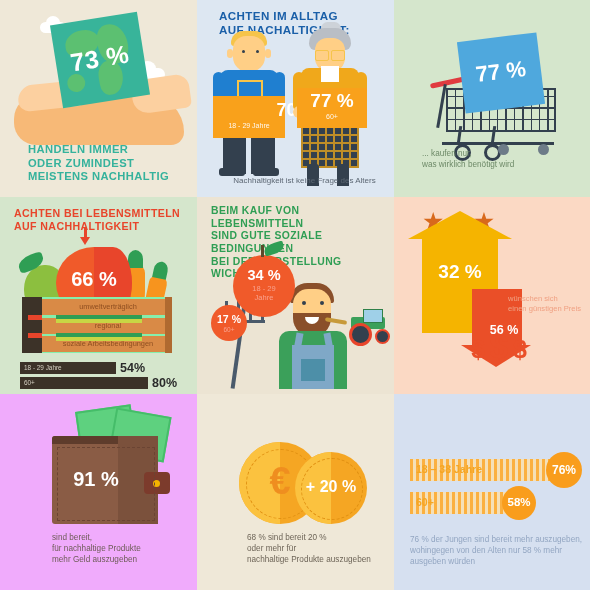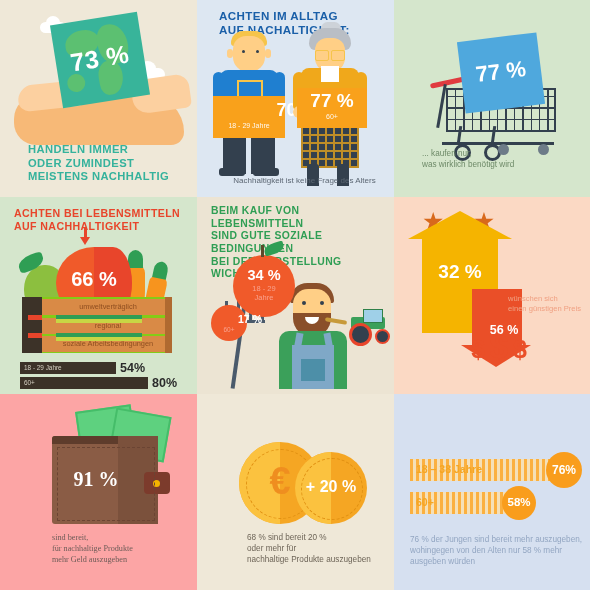--- a/index.html
+++ b/index.html
@@ -14,21 +14,21 @@
     grid-template-columns:197px 197px 196px;
     grid-template-rows:197px 197px 196px;
   }
   .panel{position:relative;overflow:hidden;}
   .p1{background:#efe8d8;}
   .p2{background:#dde7f2;}
   .p3{background:#d5e6cc;}
   .p4{background:#d5e6cc;}
   .p5{background:#ece4d3;}
   .p6{background:#fbd9c4;}
-  .p7{background:#fca5a5;font-family:Liberation Serif, serif;}
+  .p7{background:#f0abfc;}
   .p8{background:#efe8d8;}
   .p9{background:#d6e0f0;}
 
   .head{
     position:absolute;font-weight:bold;letter-spacing:.4px;
     line-height:1.22;text-transform:uppercase;
   }
   .cap{position:absolute;line-height:1.35;}
 
   
@@ -137,21 +137,21 @@
   .tomato{position:absolute;left:56px;top:50px;width:76px;height:72px;background:#f05a2a;border-radius:50%;}
   .tomato .half{position:absolute;right:0;top:0;width:38px;height:72px;background:#e8452b;border-radius:0 50% 50% 0;}
   .tomato .pv{position:absolute;left:0;top:21px;width:76px;text-align:center;color:#fff;font-size:20px;font-weight:bold;}
   .pear{position:absolute;left:24px;top:68px;width:42px;height:50px;background:#8cbf3f;border-radius:48% 48% 50% 50%;}
   .pear .lf{position:absolute;left:-6px;top:-10px;width:26px;height:15px;background:#2f9e54;border-radius:60% 20% 60% 20%;transform:rotate(-20deg);}
   .carrotA{position:absolute;left:126px;top:68px;width:19px;height:52px;background:#f7941e;border-radius:8px 8px 50% 50%;}
   .carrotA .tops{position:absolute;left:2px;top:-15px;width:15px;height:18px;background:#2f9e54;border-radius:50% 50% 0 0;}
   .carrotB{position:absolute;left:146px;top:78px;width:18px;height:44px;background:#f7941e;border-radius:8px 8px 50% 50%;transform:rotate(12deg);}
   .carrotB .tops{position:absolute;left:2px;top:-14px;width:14px;height:17px;background:#2f9e54;border-radius:50% 50% 0 0;}
   .banana{position:absolute;left:48px;top:96px;width:86px;height:26px;border-bottom:9px solid #f2c517;border-radius:0 0 60% 60%;}
-  .crate{position:absolute;left:22px;top:100px;width:150px;height:56px;background:#84cc16;}
+  .crate{position:absolute;left:22px;top:100px;width:150px;height:56px;background:#86efac;}
   .crate .plank{position:absolute;left:0;width:150px;height:16px;background:#d98a46;}
   .crate .pl1{top:2px;} .crate .pl2{top:21px;} .crate .pl3{top:39px;}
   .crate .side{position:absolute;left:0;top:0;width:20px;height:56px;background:#3c3228;}
   .crate .side2{position:absolute;right:0;top:0;width:7px;height:56px;background:#b06a30;}
   .crate .cl{position:absolute;left:22px;width:128px;text-align:center;color:#8f4f21;font-size:7.4px;}
   .crate .cl1{top:5px;} .crate .cl2{top:24px;} .crate .cl3{top:42px;}
   .greenstrip{position:absolute;left:34px;width:86px;height:4px;background:#2f9e54;}
   .limestrip{position:absolute;left:34px;width:86px;height:4px;background:#c8d644;}
   .redtab{position:absolute;left:6px;width:14px;height:5px;background:#e8452b;}
   .barrow{position:absolute;height:12px;}
@@ -162,21 +162,21 @@
   .barB{left:20px;top:180px;width:160px;}
 
   
   .h5t{left:14px;top:8px;width:180px;color:#2f9e54;font-size:10.4px;}
   .apple{position:absolute;left:36px;top:58px;width:62px;height:62px;background:#f05a2a;border-radius:50%;}
   .apple .stem{position:absolute;left:28px;top:-10px;width:3px;height:12px;background:#5d4a2a;}
   .apple .leaf{position:absolute;left:31px;top:-12px;width:20px;height:11px;background:#2f9e54;border-radius:60% 10% 60% 10%;transform:rotate(-15deg);}
   .apple .pv{position:absolute;left:0;top:12px;width:62px;text-align:center;color:#fff;font-size:14.5px;font-weight:bold;}
   .apple .ps{position:absolute;left:0;top:30px;width:62px;text-align:center;color:#f9a18d;font-size:7.5px;line-height:1.15;}
   .mini{position:absolute;left:14px;top:108px;width:36px;height:36px;background:#f05a2a;border-radius:50%;}
-  .mini .pv{position:absolute;left:0;top:8px;width:36px;text-align:center;color:#fff;font-size:10.5px;font-weight:bold;padding-left:21px;}
+  .mini .pv{position:absolute;left:0;top:8px;width:36px;text-align:center;color:#fff;font-size:10.5px;font-weight:bold;}
   .mini .ps{position:absolute;left:0;top:21px;width:36px;text-align:center;color:#f9a18d;font-size:6.5px;}
   .fork{position:absolute;left:40px;top:100px;width:4px;height:92px;background:#4a5a6b;transform:rotate(8deg);}
   .forkhead{position:absolute;left:28px;top:104px;width:40px;height:22px;}
   .forkhead span{position:absolute;top:0;width:3px;height:22px;background:#4a5a6b;}
   .farmer-head{position:absolute;left:96px;top:92px;width:38px;height:42px;background:#ffcf86;border-radius:15px 15px 17px 17px;}
   .farmer-hair{position:absolute;left:93px;top:86px;width:44px;height:20px;background:#8a4f2a;border-radius:20px 20px 3px 3px;}
   .farmer-beard{position:absolute;left:96px;top:116px;width:38px;height:24px;background:#8a4f2a;border-radius:0 0 19px 19px;}
   .farmer-mouth{position:absolute;left:108px;top:120px;width:14px;height:7px;background:#fff;border-radius:0 0 7px 7px;}
   .farmer-eye{position:absolute;top:104px;width:4px;height:4px;background:#33404e;border-radius:50%;}
   .straw{position:absolute;left:128px;top:122px;width:22px;height:4px;background:#c79a3a;border-radius:2px;transform:rotate(10deg);}

